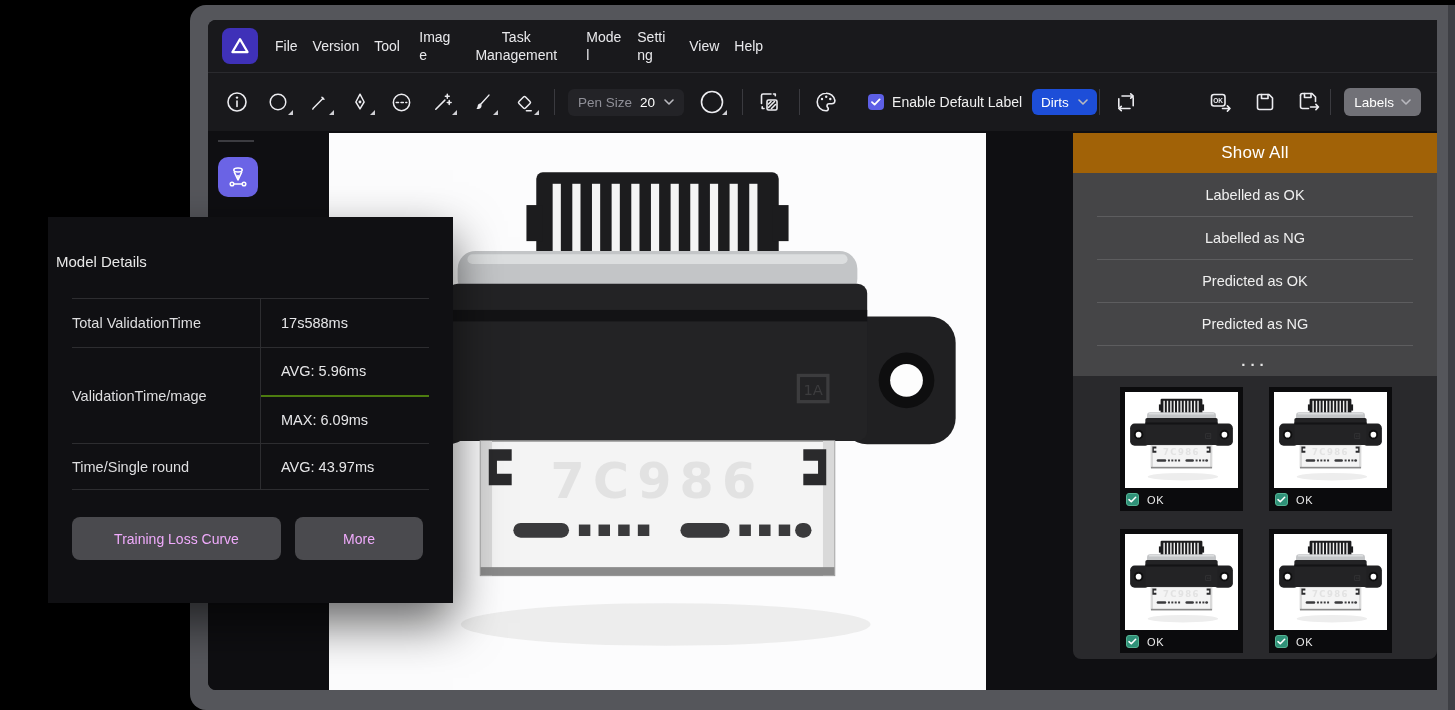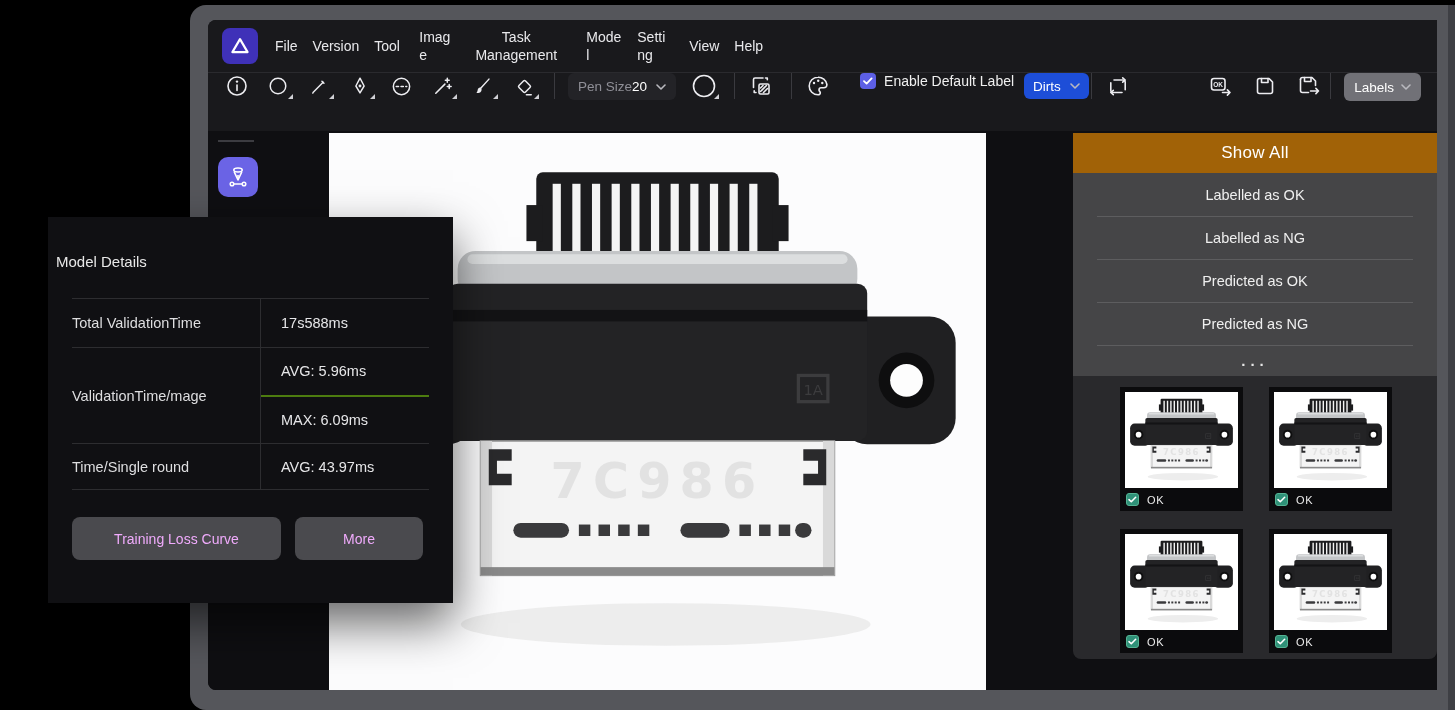--- a/index.html
+++ b/index.html
@@ -20,31 +20,31 @@
           display:flex; align-items:center; justify-content:center; flex:0 0 auto; }
   .menu-item { color:#e9e9ec; font-size:14px; line-height:18px; margin-right:15px; cursor:default; }
   .menu-item.narrow-30 { width:30px; word-break:break-all; }
   .menu-item.narrow-34 { width:34px; word-break:break-all; }
   .menu-item.narrow-36 { width:36px; word-break:break-all; }
   .menu-item.wide-96  { width:96px;text-align:center; }
   .menu-item.gap-lg { margin-right:22px; }
 
   
   .toolbar { height:59px; background:#19191c; border-top:1px solid #2a2a2e;
-             display:flex; padding:0 16px; }
+             display:flex; align-items:center; padding:0 16px; }
   .tbtn { position:relative; width:26px; height:26px; margin-right:15px; flex:0 0 auto;
           display:flex; align-items:center; justify-content:center; color:#ececf0; }
   .tbtn svg { display:block; }
   .tbtn .corner { position:absolute; right:-2px; bottom:0; width:0; height:0;
                   border-left:5px solid transparent; border-bottom:5px solid #cfcfd4; }
   .tb-div { width:1px; height:26px; background:#3a3a3f; margin:0 13px 0 2px; flex:0 0 auto; }
   .select { height:27px; background:#232327; border-radius:6px; display:flex; align-items:center;
             padding:0 10px; flex:0 0 auto; }
   .select .lab { color:#8f8f97; font-size:13.5px; }
-  .select .val { color:#ffffff; font-size:13.5px; margin-left:0; }
+  .select .val { color:#ffffff; font-size:13.5px; margin-left:8px; }
   .select svg { margin-left:9px; }
   .chk { width:16px; height:16px; border-radius:4px; background:#5d5fe6; display:flex;
          align-items:center; justify-content:center; flex:0 0 auto; }
   .chk-label { color:#f0f0f0; font-size:14px; margin:0 10px 0 8px; }
   .labels-btn { height:28px; background:#717177; border-radius:6px; color:#fff; font-size:13.5px;
                 display:flex; align-items:center; padding:0 10px; flex:0 0 auto; }
   .labels-btn svg { margin-left:7px; }
   .spacer { flex:1 1 auto; }
 
   

